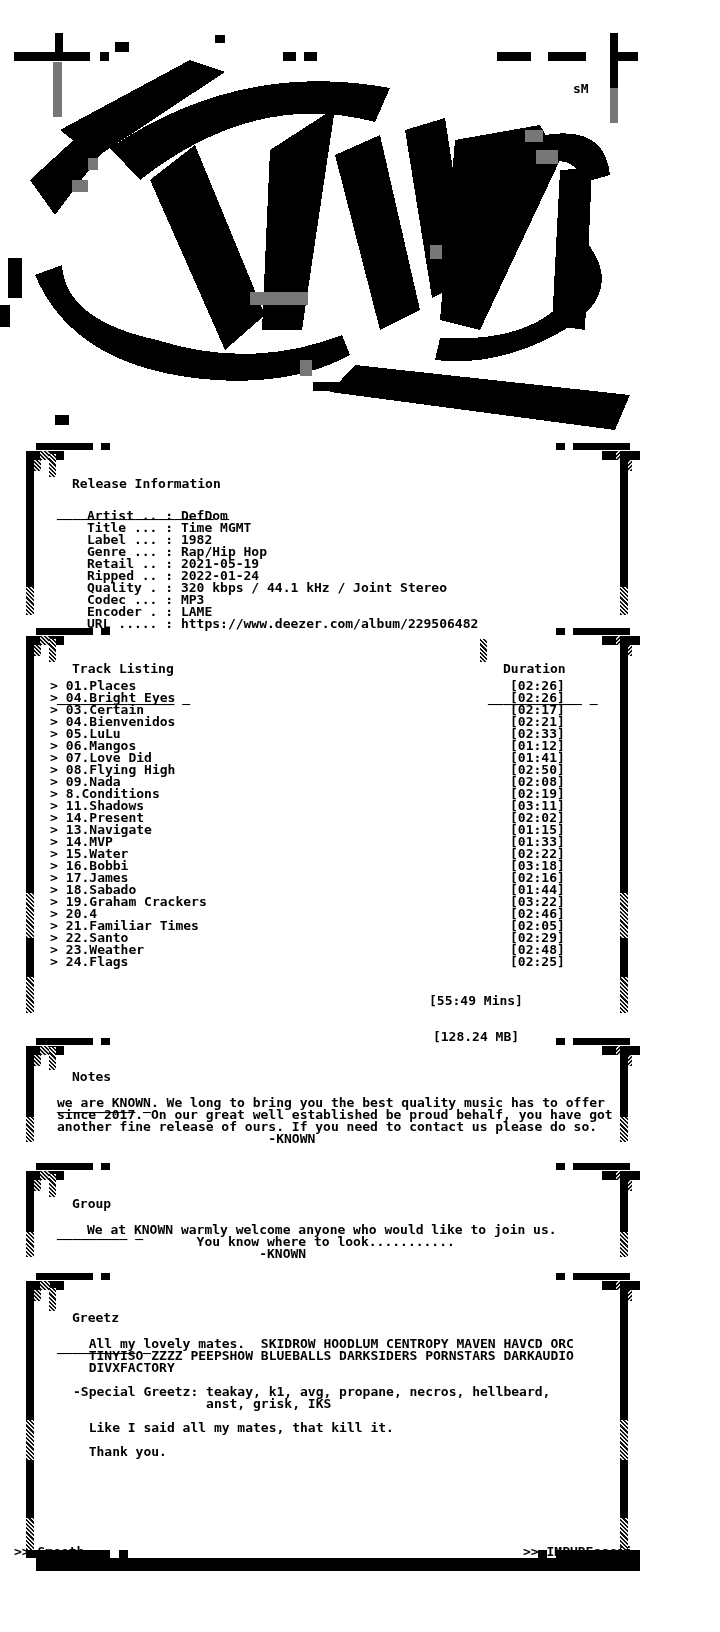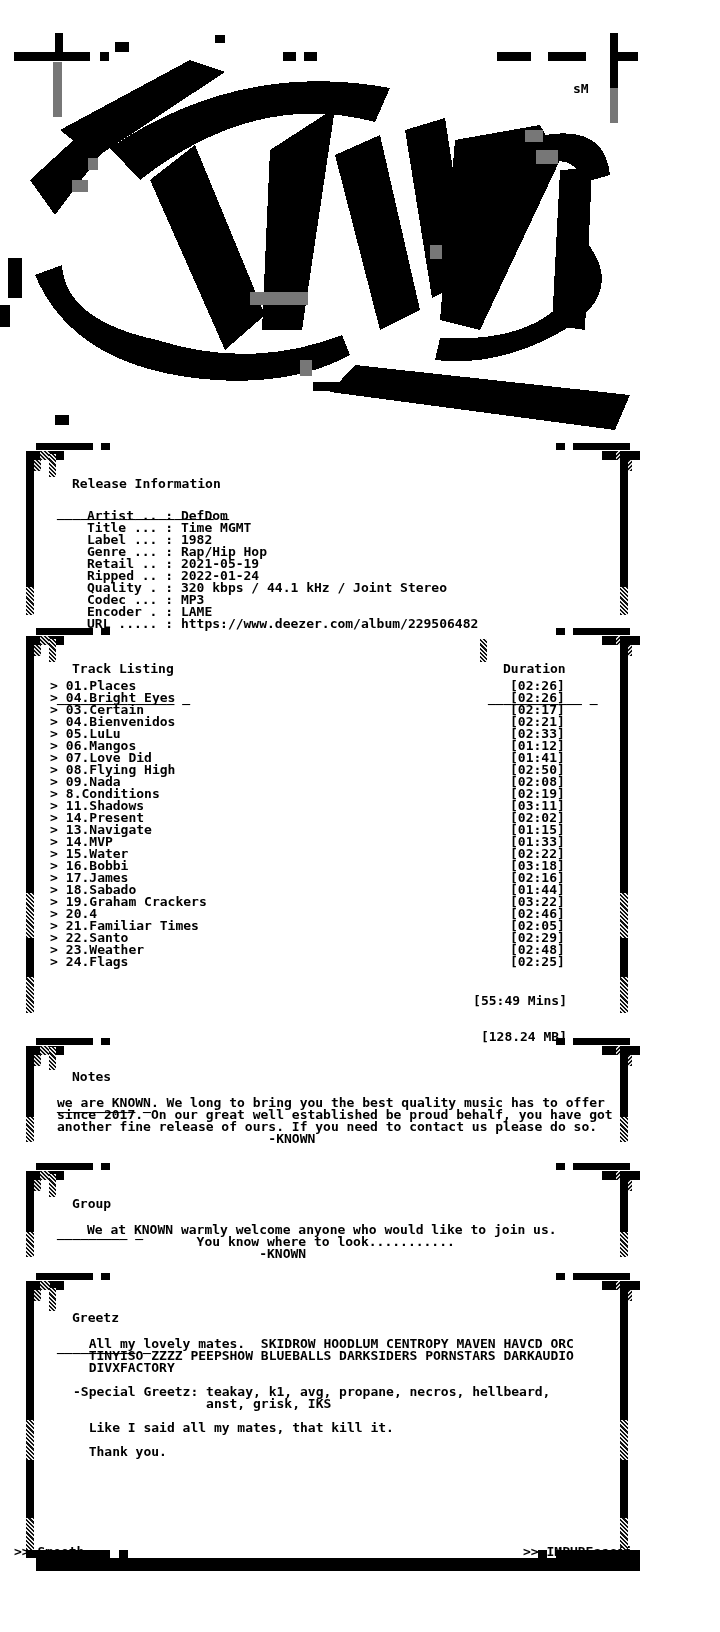--- a/index.html
+++ b/index.html
@@ -29,21 +29,21 @@
   .strip{position:absolute;width:7px;height:23px;
          background:repeating-linear-gradient(45deg,#111 0,#111 1.5px,#eee 1.5px,#eee 3px)}
   .hdr{position:absolute;line-height:12px;white-space:pre}
   .hdr .t{padding-left:23px}
   .hdr .u{padding-left:8px}
   .txt{position:absolute;margin:16px;font:inherit;line-height:12px;white-space:pre}
   .rows{position:absolute;left:50px}
   .trow{height:12px;line-height:12px;position:relative;white-space:pre}
   .pfx{margin-right:8px}
   .tdur{position:absolute;left:460px;top:0}
-  .totals{position:absolute;left:385px;width:182px;text-align:right;line-height:12px;white-space:pre}
+  .totals{position:absolute;left:385px;width:182px;text-align:center;line-height:12px;white-space:pre}
   .shadow{position:absolute;left:36px;top:1558px;width:604px;height:13px;background:#000}
   .foot{position:absolute;top:1544px;white-space:pre}
 </style>
 </head>
 <body>
 
 <div class="canvas">
 
 
   <div class="art">

